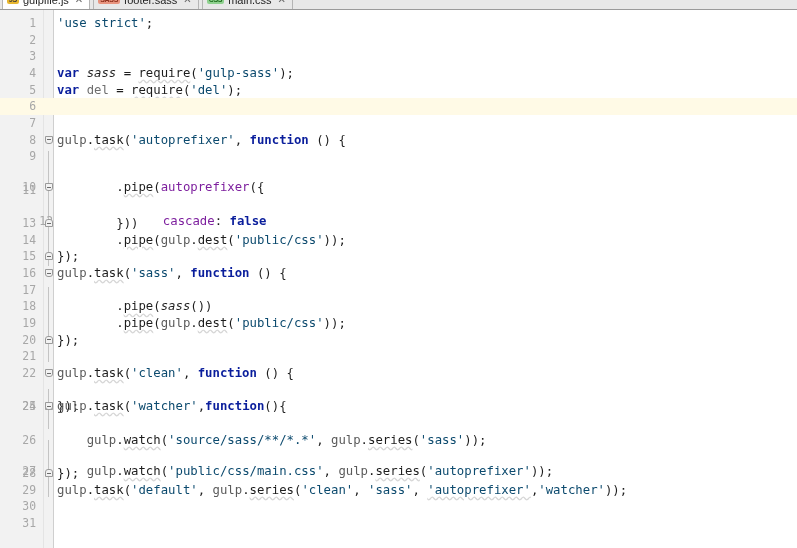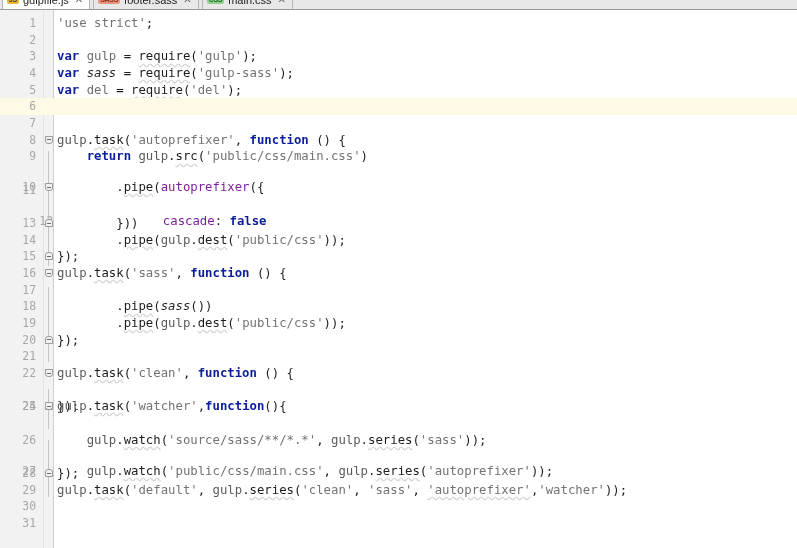--- a/index.html
+++ b/index.html
@@ -109,21 +109,21 @@
   }
   .code {
     position: absolute;
     left: 57px; top: 0;
     white-space: pre;
     color: #1d1d1d;
   }
 
   
   .kw   { color: #0a1e9c; font-weight: bold; }
-  .str  { color: #737373; }
+  .str  { color: #0c4a6e; }
   .prop { color: #7d1f9e; }
   .var  { color: #1d1d1d; }
   .ital { font-style: italic; }
   .plain{ color: #1d1d1d; }
   .sq   { text-decoration: underline wavy #d6d6d6; text-underline-offset: 2px; }
 
   .sel {
     background: #1f3a93;
     color: #ffffff;
   }
@@ -196,21 +196,20 @@
     <span class="code"><span class="str">'use strict'</span><span class="plain">;</span></span>
   </div>
 
   <div class="row" style="top:21.7px;">
     <span class="ln">2</span>
     <span class="code"></span>
   </div>
 
   <div class="row" style="top:38.3px;">
     <span class="ln">3</span>
-    <span class="code"><span class="kw">var</span> <span class="var" style="color:#6f6f6f;">gulp</span> <span class="plain">=</span> <span class="plain sq">require</span><span class="plain">(</span><span class="str">'gulp'</span><span class="plain">);</span></span>
   </div>
 
   <div class="row" style="top:55px;">
     <span class="ln">4</span>
     <span class="code"><span class="kw">var</span> <span class="ital" style="color:#1d1d1d;">sass</span> <span class="plain">=</span> <span class="plain sq">require</span><span class="plain">(</span><span class="str">'gulp-sass'</span><span class="plain">);</span></span>
   </div>
 
   <div class="row" style="top:71.6px;">
     <span class="ln">5</span>
     <span class="code"><span class="kw">var</span> <span class="var" style="color:#6f6f6f;">del</span> <span class="plain">=</span> <span class="plain sq">require</span><span class="plain">(</span><span class="str">'del'</span><span class="plain">);</span></span>
@@ -228,21 +227,20 @@
   <div class="row" style="top:121.6px;">
     <span class="ln">8</span>
     <span class="fold">
         <span class="box pent"></span>
       </span>
     <span class="code"><span class="plain" style="color:#5a5a5a;">gulp</span><span class="plain">.</span><span class="plain sq">task</span><span class="plain">(</span><span class="str">'autoprefixer'</span><span class="plain">, </span><span class="kw">function</span><span class="plain"> () {</span></span>
   </div>
 
   <div class="row" style="top:138.3px;">
     <span class="ln">9</span>
-    <span class="code"><span class="plain">    </span><span class="kw">return</span> <span class="plain" style="color:#5a5a5a;">gulp</span><span class="plain">.</span><span class="plain sq">src</span><span class="plain">(</span><span class="str">'public/css/main.css'</span><span class="plain">)</span></span>
   </div>
 
   <div class="row" style="top:169px;">
     <span class="ln">10</span>
     <span class="fold">
         <span class="box pent"></span>
       </span>
     <span class="code"><span class="plain">        .</span><span class="plain sq">pipe</span><span class="plain">(</span><span class="prop">autoprefixer</span><span class="plain">({</span></span>
   </div>
 

